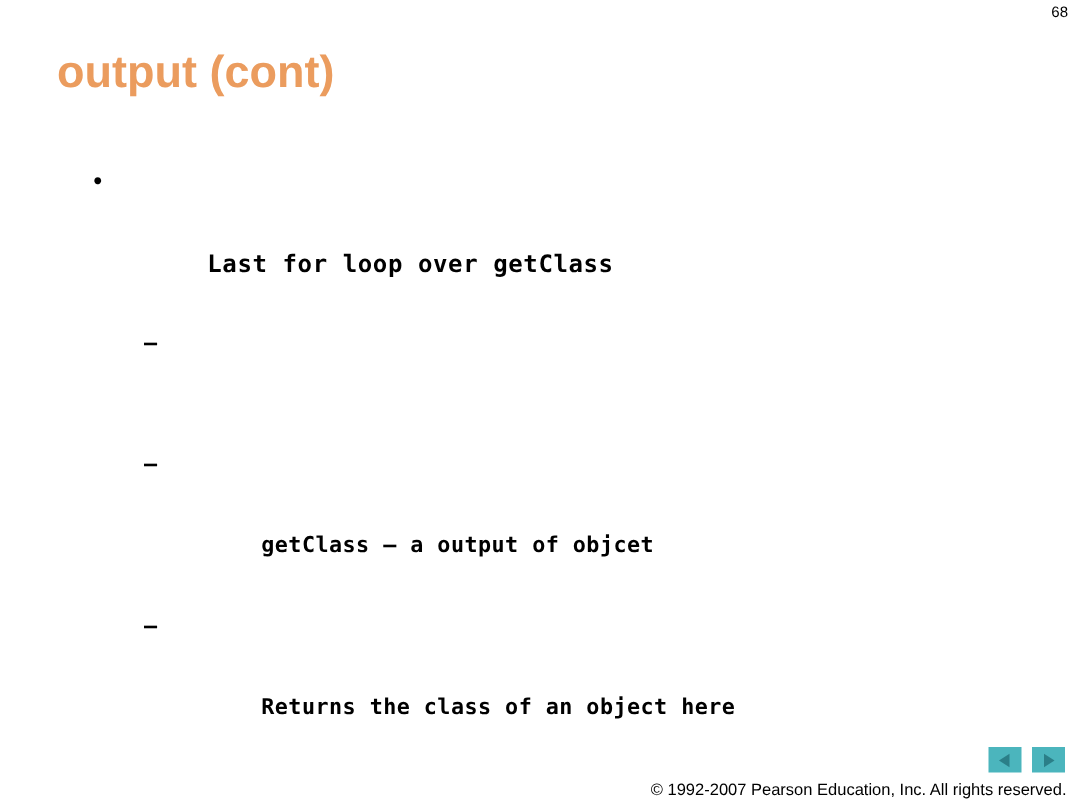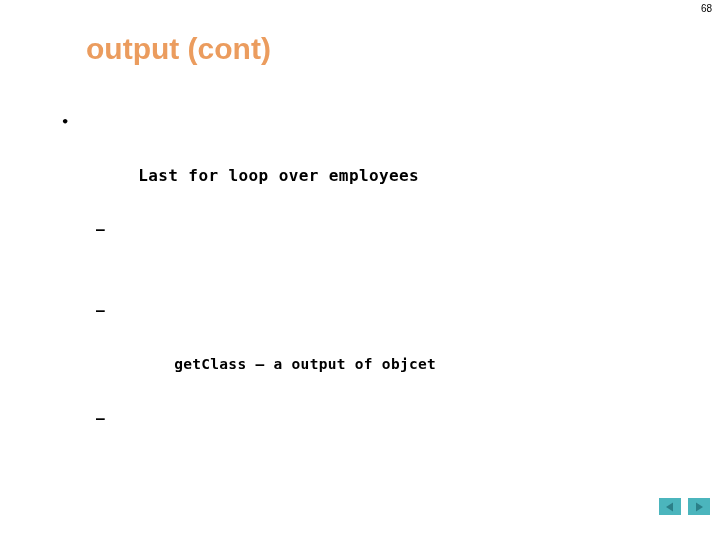--- a/index.html
+++ b/index.html
@@ -38,21 +38,20 @@
   .slide-title {
     position: absolute;
     left: 38px;
     top: 31px;
     font-family: "Liberation Sans", sans-serif;
     font-weight: bold;
     font-size: 30px;
     line-height: 36px;
     color: #eb9c5e;
     white-space: nowrap;
-    margin-left: 48px;
   }
 
   
   .body-area {
     position: absolute;
     left: 0;
     top: 108px;
     width: 720px;
   }
 
@@ -136,45 +135,47 @@
 <div class="slide">
 
   <div class="page-number">68</div>
 
   <div class="slide-title">output (cont)</div>
 
   <div class="body-area">
 
     <div class="bullet-row lvl1">
       <span class="marker">•</span>
-      <span>Last for loop over employees</span>
+      <span>Last for loop over getClass</span>
     </div>
 
     <div class="bullet-row lvl2">
       <span class="marker">–</span>
     </div>
 
     <div class="bullet-row lvl2">
       <span class="marker">–</span>
       <span>getClass – a output of objcet</span>
     </div>
 
     <div class="bullet-row lvl2">
       <span class="marker">–</span>
+      <span>Returns the class of an object here</span>
     </div>
 
   </div>
 
   <div class="nav-buttons">
     <div class="nav-btn">
       <svg width="12" height="12" viewBox="0 0 12 12">
         <polygon points="9,1.5 9,10.5 2,6" fill="#2b7f88"></polygon>
       </svg>
     </div>
     <div class="nav-btn">
       <svg width="12" height="12" viewBox="0 0 12 12">
         <polygon points="3,1.5 3,10.5 10,6" fill="#2b7f88"></polygon>
       </svg>
     </div>
   </div>
 
+  <div class="footer-copyright">© 1992-2007 Pearson Education, Inc.  All rights reserved.</div>
 
 </div>
 
 </body></html>

